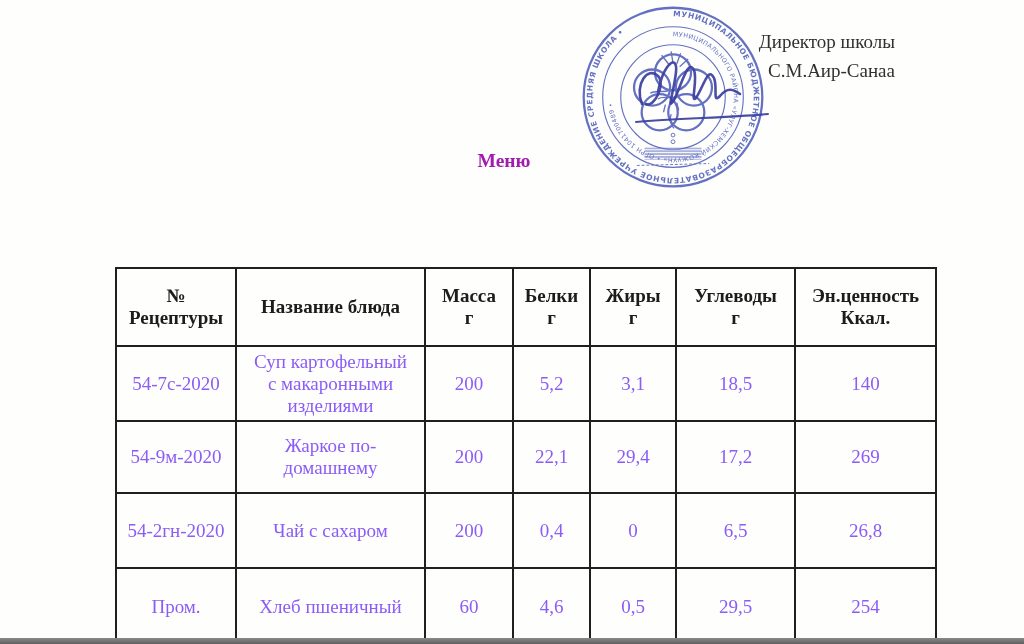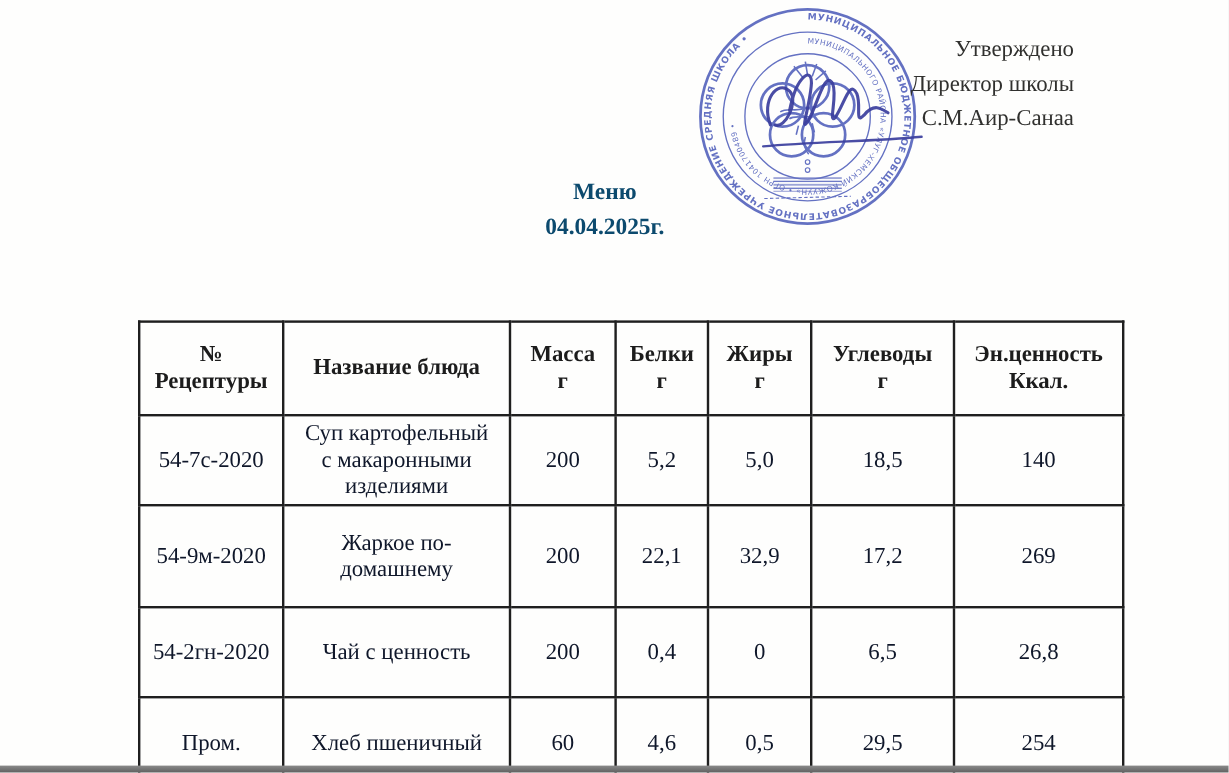--- a/index.html
+++ b/index.html
@@ -19,40 +19,40 @@
     font-size: 19px; line-height: 28.5px;
     color: #30302e;
   }
   .approval .sig-line { position: relative; }
   
   .title-block {
     position: absolute;
     left: 404px; top: 146px; width: 200px;
     text-align: center;
     font-weight: bold; font-size: 19.5px; line-height: 29px;
-    color: #0c4a6e;
+    color: #a21caf;
   }
   
   .stamp-svg { position: absolute; left: 578px; top: 2px; opacity: 0.82; }
   .signature-svg { position: absolute; left: 628px; top: 46px; opacity: 0.92; }
   
   .menu-table {
     position: absolute;
     left: 115px; top: 267px;
     border-collapse: collapse;
     table-layout: fixed;
     width: 820px;
     background: transparent;
   }
   .menu-table th, .menu-table td {
     border: 2px solid #1f1f1f;
     text-align: center;
     vertical-align: middle;
     font-size: 19px;
-    color: #0f172a;
+    color: #8b5cf6;
     white-space: pre-line;
     padding: 2px 4px;
   }
   .menu-table th { font-weight: bold; color: #1c1c1c; }
   
   .scan-strip {
     position: absolute; left: 0; bottom: 0;
     width: 1024px; height: 6px;
     background: linear-gradient(to bottom, #8a8a8a, #5f5f5f);
   }
@@ -109,28 +109,26 @@
 
   <svg class="signature-svg" width="150" height="88" viewBox="0 0 150 88">
     <g stroke="#3b3f9e" fill="none" stroke-linecap="round" stroke-width="2.6">
       <path d="M 14,58 C 6,38 20,20 30,30 C 38,38 26,62 18,58"></path>
       <path d="M 30,46 C 36,16 50,8 48,26 C 46,46 38,66 46,54 C 54,38 60,12 66,24 C 70,34 62,58 68,52 C 76,40 80,20 86,32 C 90,42 84,58 92,50 C 100,40 106,44 112,48"></path>
       <path stroke-width="2" d="M 8,76 C 50,72 100,72 140,68"></path>
     </g>
   </svg>
 
   <div class="approval">
-    <div>Утверждено</div>
     <div>Директор школы</div>
     <div class="sig-line">С.М.Аир-Санаа</div>
   </div>
 
   <div class="title-block">
     <div>Меню</div>
-    <div>04.04.2025г.</div>
   </div>
 
   <table class="menu-table">
     <colgroup>
       <col style="width:120px">
         <col style="width:189px">
         <col style="width:88px">
       <col style="width:77px">
         <col style="width:86px">
         <col style="width:119px">
@@ -152,37 +150,37 @@
       <th>Эн.ценность
 Ккал.</th>
     </tr>
     <tr style="height:75px">
       <td>54-7с-2020</td>
       <td>Суп картофельный
 с макаронными
 изделиями</td>
       <td>200</td>
       <td>5,2</td>
-      <td>5,0</td>
+      <td>3,1</td>
       <td>18,5</td>
       <td>140</td>
     </tr>
-    <tr style="height:85px">
+    <tr style="height:72px">
       <td>54-9м-2020</td>
       <td>Жаркое по-
 домашнему</td>
       <td>200</td>
       <td>22,1</td>
-      <td>32,9</td>
+      <td>29,4</td>
       <td>17,2</td>
       <td>269</td>
     </tr>
     <tr style="height:75px">
       <td>54-2гн-2020</td>
-      <td>Чай с ценность</td>
+      <td>Чай с сахаром</td>
       <td>200</td>
       <td>0,4</td>
       <td>0</td>
       <td>6,5</td>
       <td>26,8</td>
     </tr>
     <tr style="height:78px">
       <td>Пром.</td>
       <td>Хлеб пшеничный</td>
       <td>60</td>

